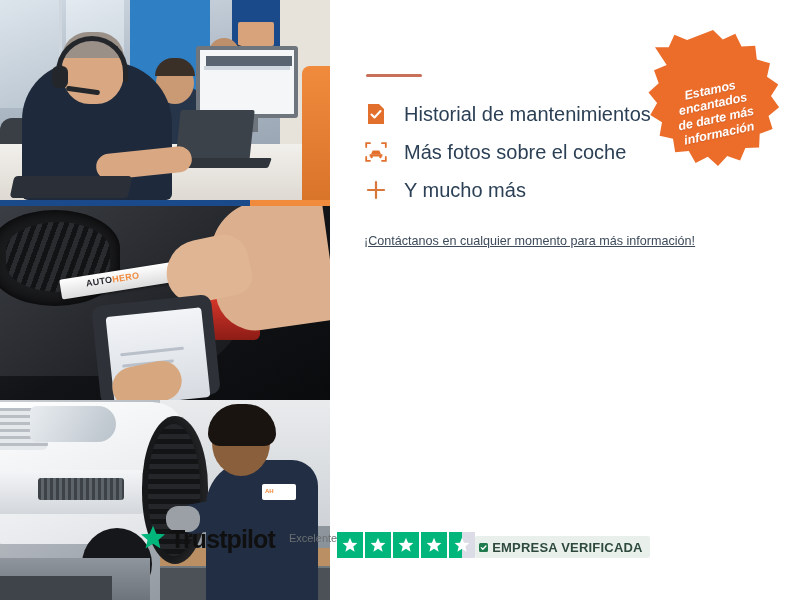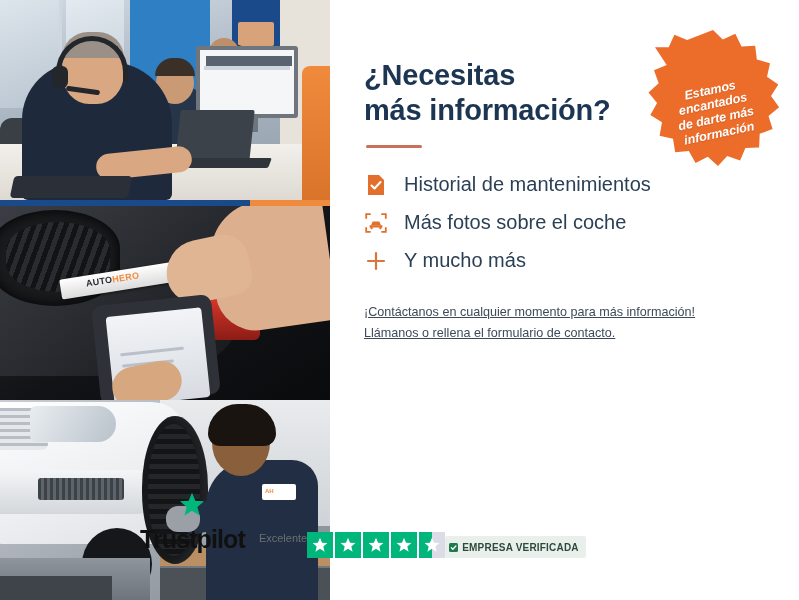--- a/index.html
+++ b/index.html
@@ -245,21 +245,21 @@
     font-style: italic;
     text-shadow: 0 1px 1px rgba(0,0,0,.12);
   }
 
   
   .trustpilot {
     position: absolute;
     left: 140px; bottom: 42px;
     display: flex; align-items: flex-end; gap: 14px;
   }
-  .tp-logo { display: flex; align-items: center; gap: 4px; padding-bottom: 4px; flex-direction: column; }
+  .tp-logo { display: flex; align-items: center; gap: 4px; padding-bottom: 4px; }
   .tp-word {
     font-size: 25px; font-weight: 700; color: #0f100f;
     letter-spacing: -0.9px;
   }
   .tp-right { display: flex; flex-direction: row; align-items: center; }
   .tp-rating {
     font-size: 11px; color: #6b6f73; margin-bottom: 3px; align-self: flex-start;
   }
   .stars { display: flex; gap: 2px; }
   .star-box {
@@ -270,21 +270,21 @@
     background: linear-gradient(to right, #00b67a 0 50%, #dcdce6 50% 100%);
   }
   .verified {
     margin-top: 4px;
     background: #e9f0ec;
     border-radius: 2px;
     padding: 2px 7px 2px 4px;
     display: flex; align-items: center; gap: 4px;
   }
   .verified .vtext {
-    font-size: 10px; font-weight: 700; color: #2e4a3c; letter-spacing: .2px;
+    font-size: 13px; font-weight: 700; color: #2e4a3c; letter-spacing: .2px;
   }
 </style>
 </head>
 <body>
 
 <div class="banner">
 
   <div class="photo-col">
 
     <div class="photo p1">
@@ -359,24 +359,20 @@
           <em>AH</em>
         </span>
       <span class="lift"></span>
         <span class="liftbox"></span>
     </div>
 
   </div>
 
   <div class="content">
 
-    <h1 class="headline">
-      <span>¿Necesitas</span><br>
-      <span>más información?</span>
-    </h1>
 
     <div class="rule"></div>
 
     <ul class="features">
 
       <li class="feature">
         <span class="ficon">
           <svg width="20" height="22" viewBox="0 0 20 22">
             <path d="M2 1h11l5 5v15H2z" fill="#e2702c"></path>
             <path d="M5.5 11.5l3 3 6-6.5" fill="none" stroke="#fff" stroke-width="2.1" stroke-linecap="round" stroke-linejoin="round"></path>
@@ -414,21 +410,20 @@
             </g>
           </svg>
         </span>
         <span class="flabel">Y mucho más</span>
       </li>
 
     </ul>
 
     <p class="contact">
       <span>¡Contáctanos en cualquier momento para más información!</span><br>
-      <span>Llámanos o rellena el formulario de contacto.</span>
     </p>
 
   </div>
 
   <div class="badge">
     <svg viewBox="0 0 152 152">
       <path fill="#ec6c2a" d="M76 2
         l9.8 9.4 12.5-5.6 6.2 12.6 13.7-0.6 1.6 13.7 13.2 3.8-3 13.4 11.3 7.8-7.3 11.6 8.1 11.1-10.6 8.7 4.1 13.1-12.9 4.8-0.6 13.7-13.7 0.4-5.3 12.7-12.9-4.7-9.2 10.1-10.2-9.2-12.2 6.2-6.8-11.9-13.6 1.2-2.2-13.5-13.4-3.1 2.4-13.5-11.7-7.2 6.8-11.9-8.6-10.7 10.2-9.2-4.7-12.9 12.7-5.4L18 19.2l13.7 0.1 5.7-12.5 12.7 5.1z"></path>
     </svg>
     <div class="bdg-inner">

